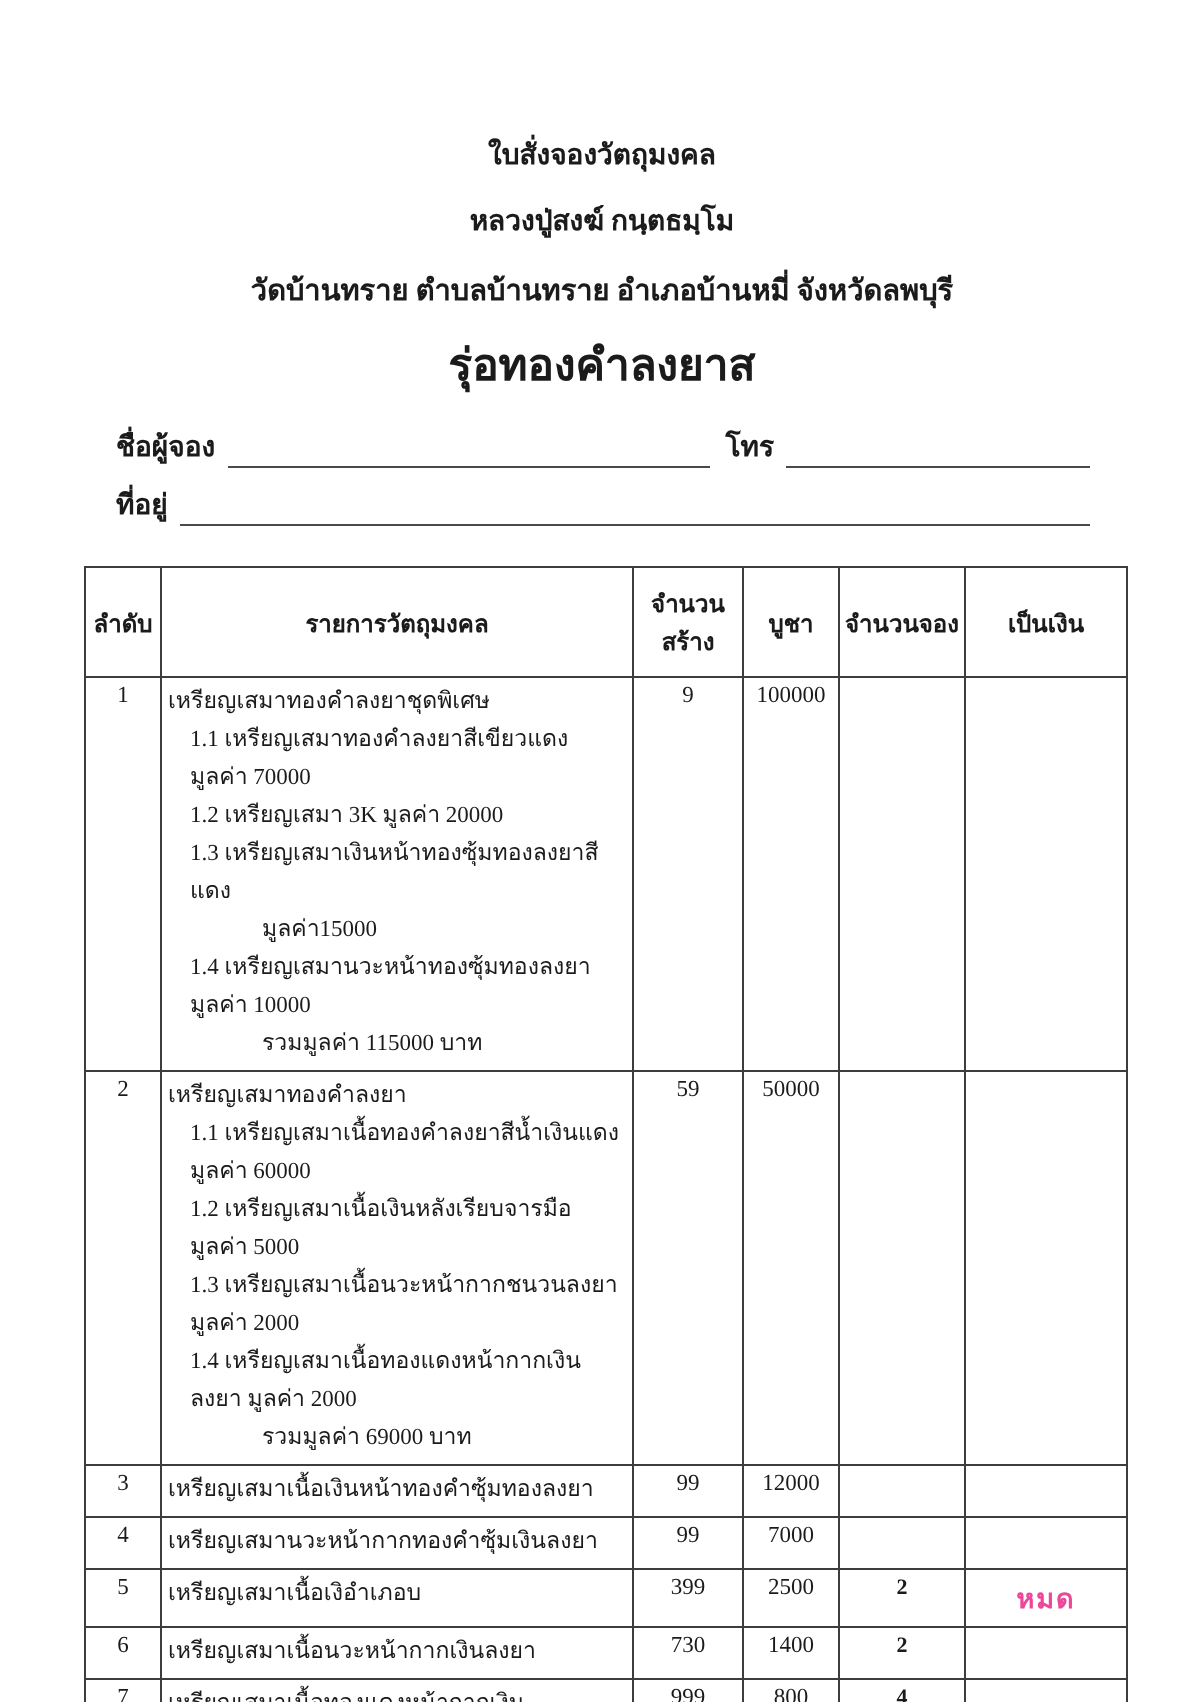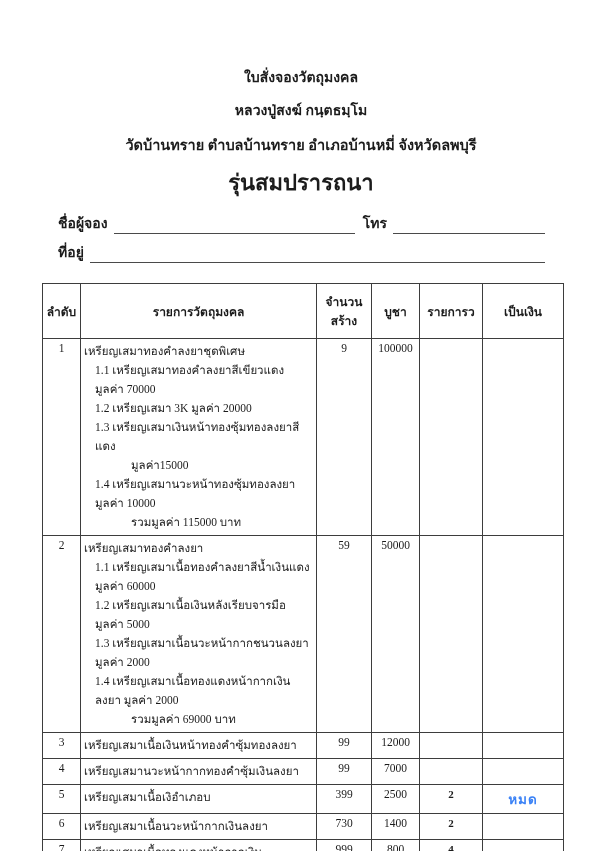--- a/index.html
+++ b/index.html
@@ -55,21 +55,21 @@
 </style>
 </head>
 <body>
 
 <div class="page">
 
   <div class="doc-header">
     <div class="t1">ใบสั่งจองวัตถุมงคล</div>
     <div class="t2">หลวงปู่สงฆ์ กนฺตธมฺโม</div>
     <div class="t3">วัดบ้านทราย ตำบลบ้านทราย อำเภอบ้านหมี่ จังหวัดลพบุรี</div>
-    <div class="t4">รุ่นสมปรารถนา</div>
+    <div class="t4">รุ่อทองคำลงยาส</div>
   </div>
 
   <div class="fill-area">
     <div class="fill-row">
       <span class="lbl">ชื่อผู้จอง</span>
       <span class="blank grow"></span>
       <span class="lbl mid">โทร</span>
       <span class="blank phone"></span>
     </div>
     <div class="fill-row">
@@ -86,21 +86,21 @@
       <col style="width:48px">
         <col style="width:63px">
         <col style="width:81px">
     </colgroup>
     <thead>
       <tr>
         <th>ลำดับ</th>
         <th>รายการวัตถุมงคล</th>
         <th>จำนวนสร้าง</th>
         <th>บูชา</th>
-        <th>รายการว</th>
+        <th>จำนวนจอง</th>
         <th>เป็นเงิน</th>
       </tr>
     </thead>
     <tbody>
         <tr class="">
     <td class="c">1</td>
     <td class="item-cell"><span>เหรียญเสมาทองคำลงยาชุดพิเศษ</span><div class="detail lv1">1.1  เหรียญเสมาทองคำลงยาสีเขียวแดง มูลค่า 70000</div><div class="detail lv1">1.2  เหรียญเสมา 3K มูลค่า 20000</div><div class="detail lv1">1.3  เหรียญเสมาเงินหน้าทองซุ้มทองลงยาสีแดง</div><div class="detail lv2">มูลค่า15000</div><div class="detail lv1">1.4  เหรียญเสมานวะหน้าทองซุ้มทองลงยา มูลค่า 10000</div><div class="detail lv2">รวมมูลค่า 115000 บาท</div></td>
     <td class="c">9</td>
     <td class="c">100000</td>
     <td class="c reserved-cell"></td>
@@ -129,21 +129,21 @@
     <td class="c">7000</td>
     <td class="c reserved-cell"></td>
     <td class="c amount-cell"></td>
   </tr>
         <tr class="simple">
     <td class="c">5</td>
     <td class="item-cell"><span>เหรียญเสมาเนื้อเงิอำเภอบ</span></td>
     <td class="c">399</td>
     <td class="c">2500</td>
     <td class="c reserved-cell">2</td>
-    <td class="c amount-cell sold-out" style="color: #3b82f6; font-family: Liberation Mono, monospace;">หมด</td>
+    <td class="c amount-cell sold-out" style="color: #ec4899; font-family: Liberation Mono, monospace;">หมด</td>
   </tr>
         <tr class="simple">
     <td class="c">6</td>
     <td class="item-cell"><span>เหรียญเสมาเนื้อนวะหน้ากากเงินลงยา</span></td>
     <td class="c">730</td>
     <td class="c">1400</td>
     <td class="c reserved-cell">2</td>
     <td class="c amount-cell"></td>
   </tr>
         <tr class="simple">

